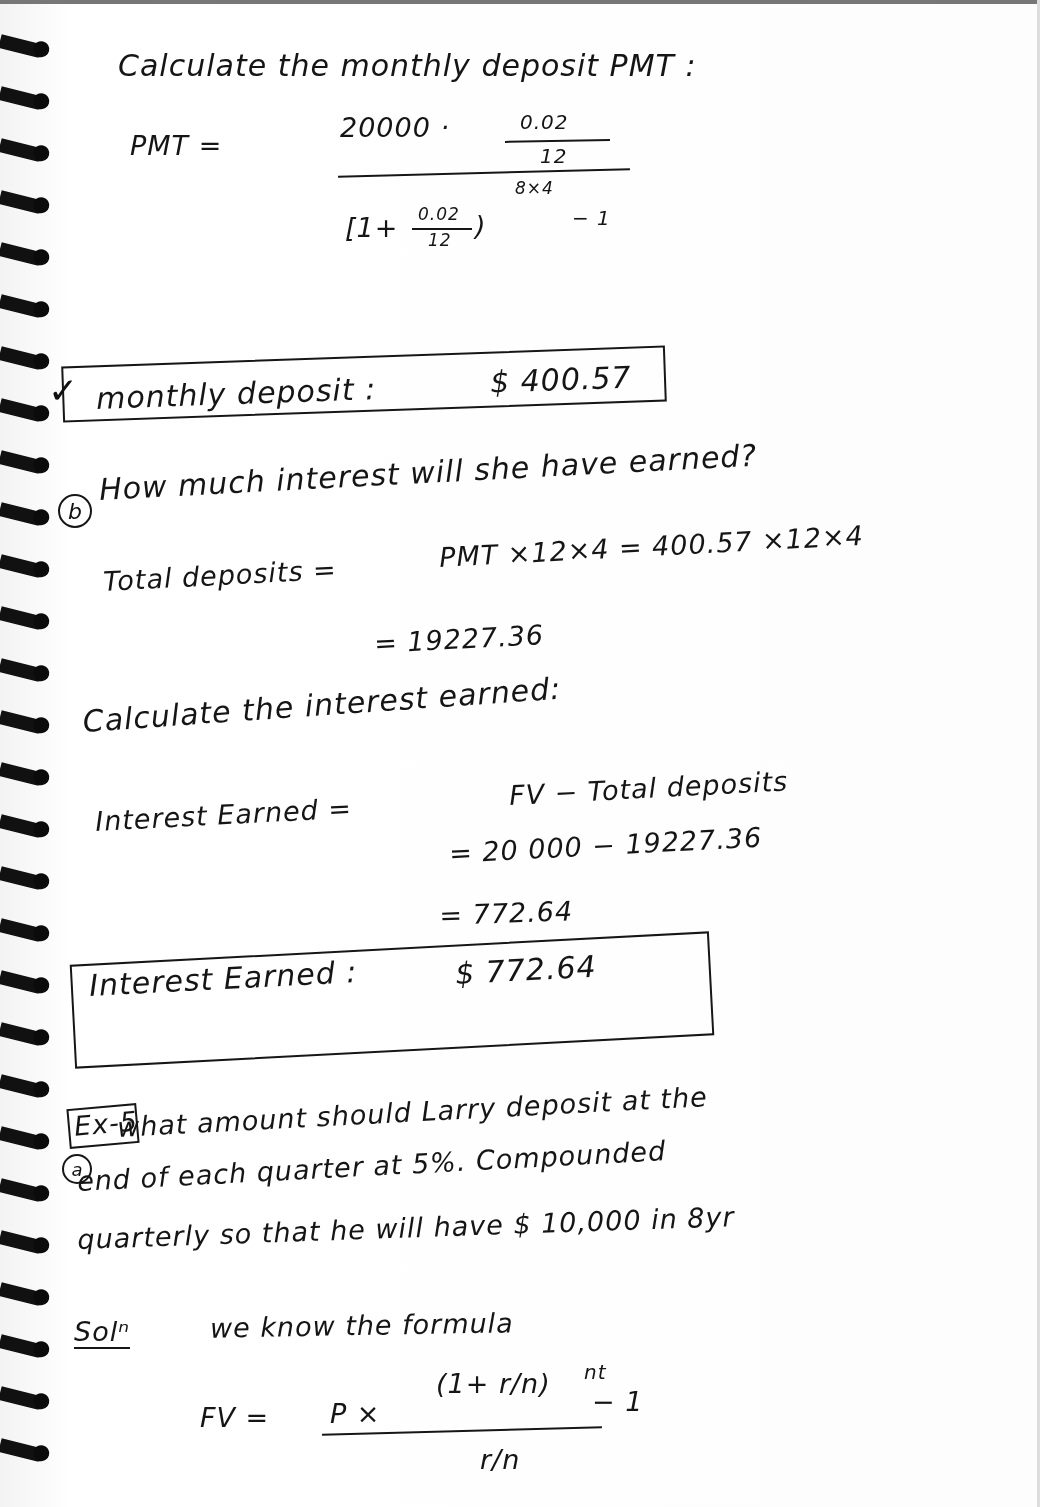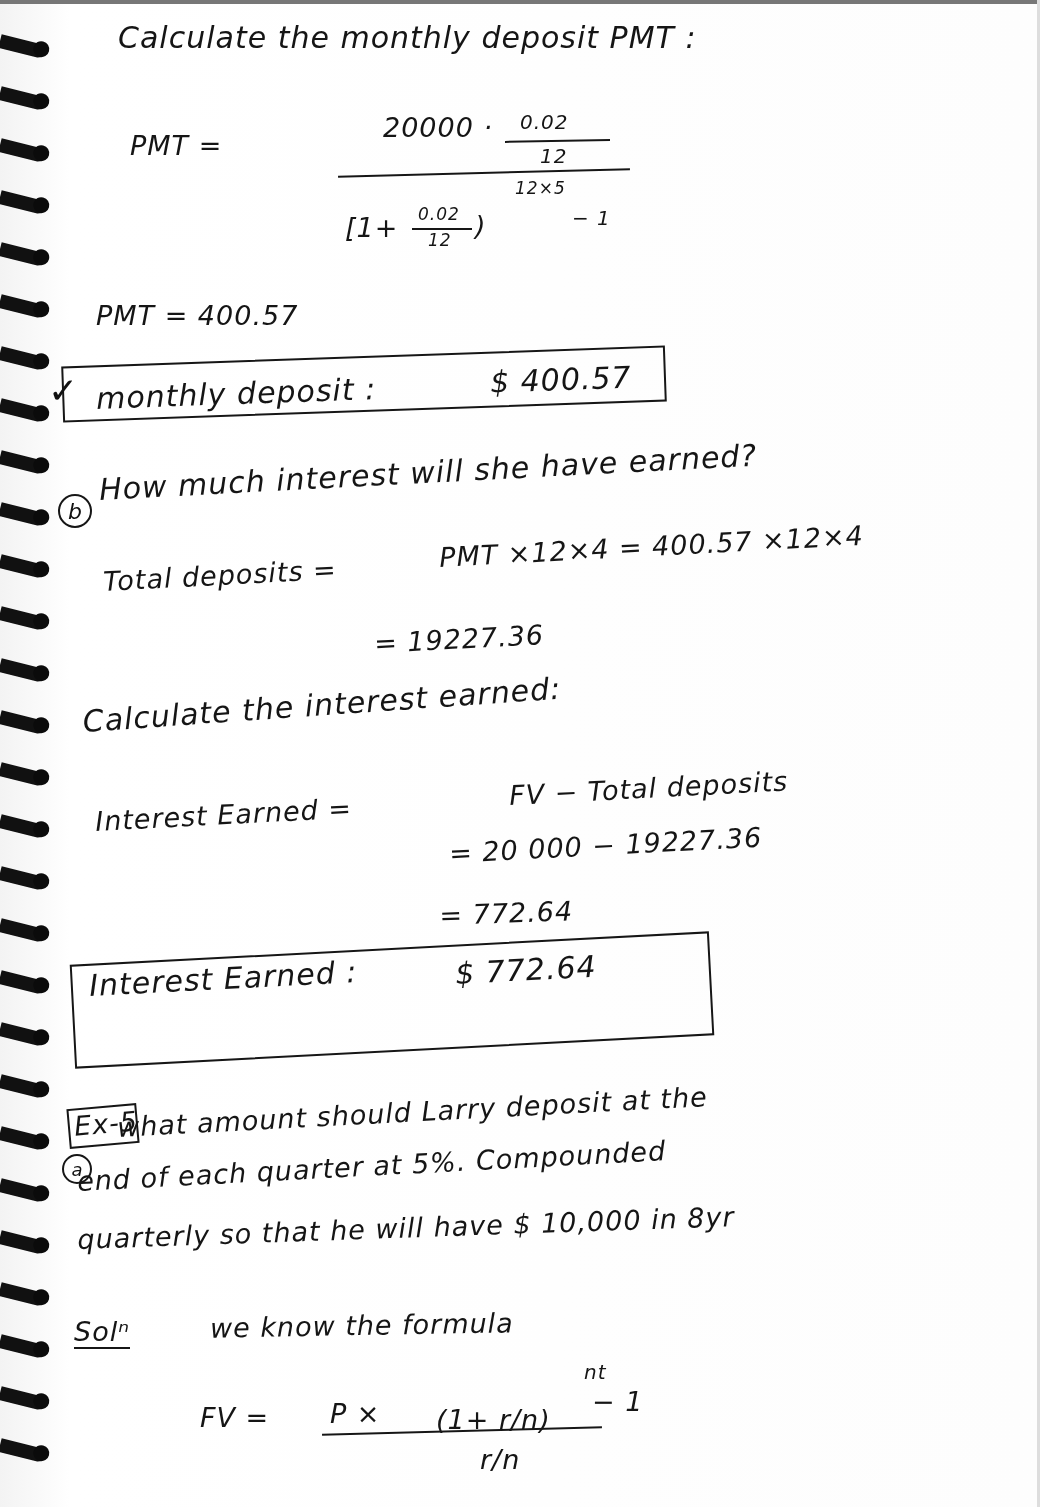--- a/index.html
+++ b/index.html
@@ -89,39 +89,38 @@
     <div class="ring" style="top:1074px"></div>
     <div class="ring" style="top:1126px"></div>
     <div class="ring" style="top:1178px"></div>
     <div class="ring" style="top:1230px"></div>
     <div class="ring" style="top:1282px"></div>
     <div class="ring" style="top:1334px"></div>
     <div class="ring" style="top:1386px"></div>
     <div class="ring" style="top:1438px"></div>
   </div>
 
-  <div class="hw lg" style="left:118px; top:20px;">Calculate the monthly deposit PMT :</div>
+  <div class="hw lg" style="left:118px; top:48px;">Calculate the monthly deposit PMT :</div>
 
   <div>
     <div class="hw md" style="left:130px; top:130px;">PMT =</div>
-    <div class="hw md" style="left:340px; top:112px;margin-left:43px;">20000 ·</div>
+    <div class="hw md" style="left:340px; top:112px;">20000 ·</div>
     <div class="hw sm" style="left:520px; top:110px;">0.02</div>
     <div class="frac-line" style="left:505px; top:140px; width:105px; transform:rotate(-1deg);"></div>
     <div class="hw sm" style="left:540px; top:144px;">12</div>
     <div class="frac-line" style="left:338px; top:172px; width:292px; transform:rotate(-1.5deg);"></div>
     <div class="hw md" style="left:345px; top:212px;">[1+</div>
     <div class="hw xs" style="left:418px; top:204px;">0.02</div>
     <div class="frac-line" style="left:412px; top:228px; width:60px;"></div>
     <div class="hw xs" style="left:428px; top:230px;">12</div>
     <div class="hw md" style="left:475px; top:210px;">)</div>
-    <div class="hw xs" style="left:515px; top:178px;">12×5</div>
+    <div class="hw xs" style="left:515px; top:178px;">8×4</div>
     <div class="hw sm" style="left:572px; top:206px;">− 1</div>
   </div>
 
-  <div class="hw md" style="left:96px; top:300px;">PMT = 400.57</div>
 
   <div class="box" style="left:62px; top:356px; width:600px; height:52px; transform:rotate(-2deg);"></div>
   <div class="check" style="left:48px; top:370px;">✓</div>
   <div class="hw lg" style="left:96px; top:376px; transform:rotate(-2deg);">monthly deposit :</div>
   <div class="hw lg" style="left:490px; top:362px; transform:rotate(-2deg);">$ 400.57</div>
 
   <div class="circle" style="left:58px; top:494px; width:30px; height:30px;">b</div>
   <div class="hw lg" style="left:100px; top:472px; transform:rotate(-3deg); transform-origin:left bottom;">How much interest will she have earned?</div>
 
   <div class="hw md" style="left:104px; top:566px; transform:rotate(-3deg); transform-origin:left bottom;">Total deposits =</div>
@@ -146,19 +145,19 @@
   <div class="hw md" style="left:118px; top:1112px; transform:rotate(-3deg); transform-origin:left bottom;">what amount should Larry deposit at the</div>
   <div class="hw md" style="left:78px; top:1166px; transform:rotate(-3deg); transform-origin:left bottom;">end of each quarter at 5%. Compounded</div>
   <div class="hw md" style="left:78px; top:1224px; transform:rotate(-2deg); transform-origin:left bottom;">quarterly so that he will have $ 10,000 in 8yr</div>
 
   <div class="hw md underline" style="left:74px; top:1316px;">Solⁿ</div>
   <div class="hw md" style="left:210px; top:1310px; transform:rotate(-1deg);">we know the formula</div>
 
   <div>
     <div class="hw md" style="left:200px; top:1402px;font-style:italic;">FV =</div>
     <div class="hw md" style="left:330px; top:1398px;">P ×</div>
-    <div class="hw md" style="left:436px; top:1404px;">(1+ r/n)</div>
+    <div class="hw md" style="left:436px; top:1368px;">(1+ r/n)</div>
     <div class="hw sm" style="left:584px; top:1360px;font-style:italic;">nt</div>
     <div class="hw md" style="left:592px; top:1386px;">− 1</div>
     <div class="frac-line" style="left:322px; top:1430px; width:280px; transform:rotate(-1.5deg);"></div>
     <div class="hw md" style="left:480px; top:1444px;">r/n</div>
   </div>
 </div>
 
 </body></html>

